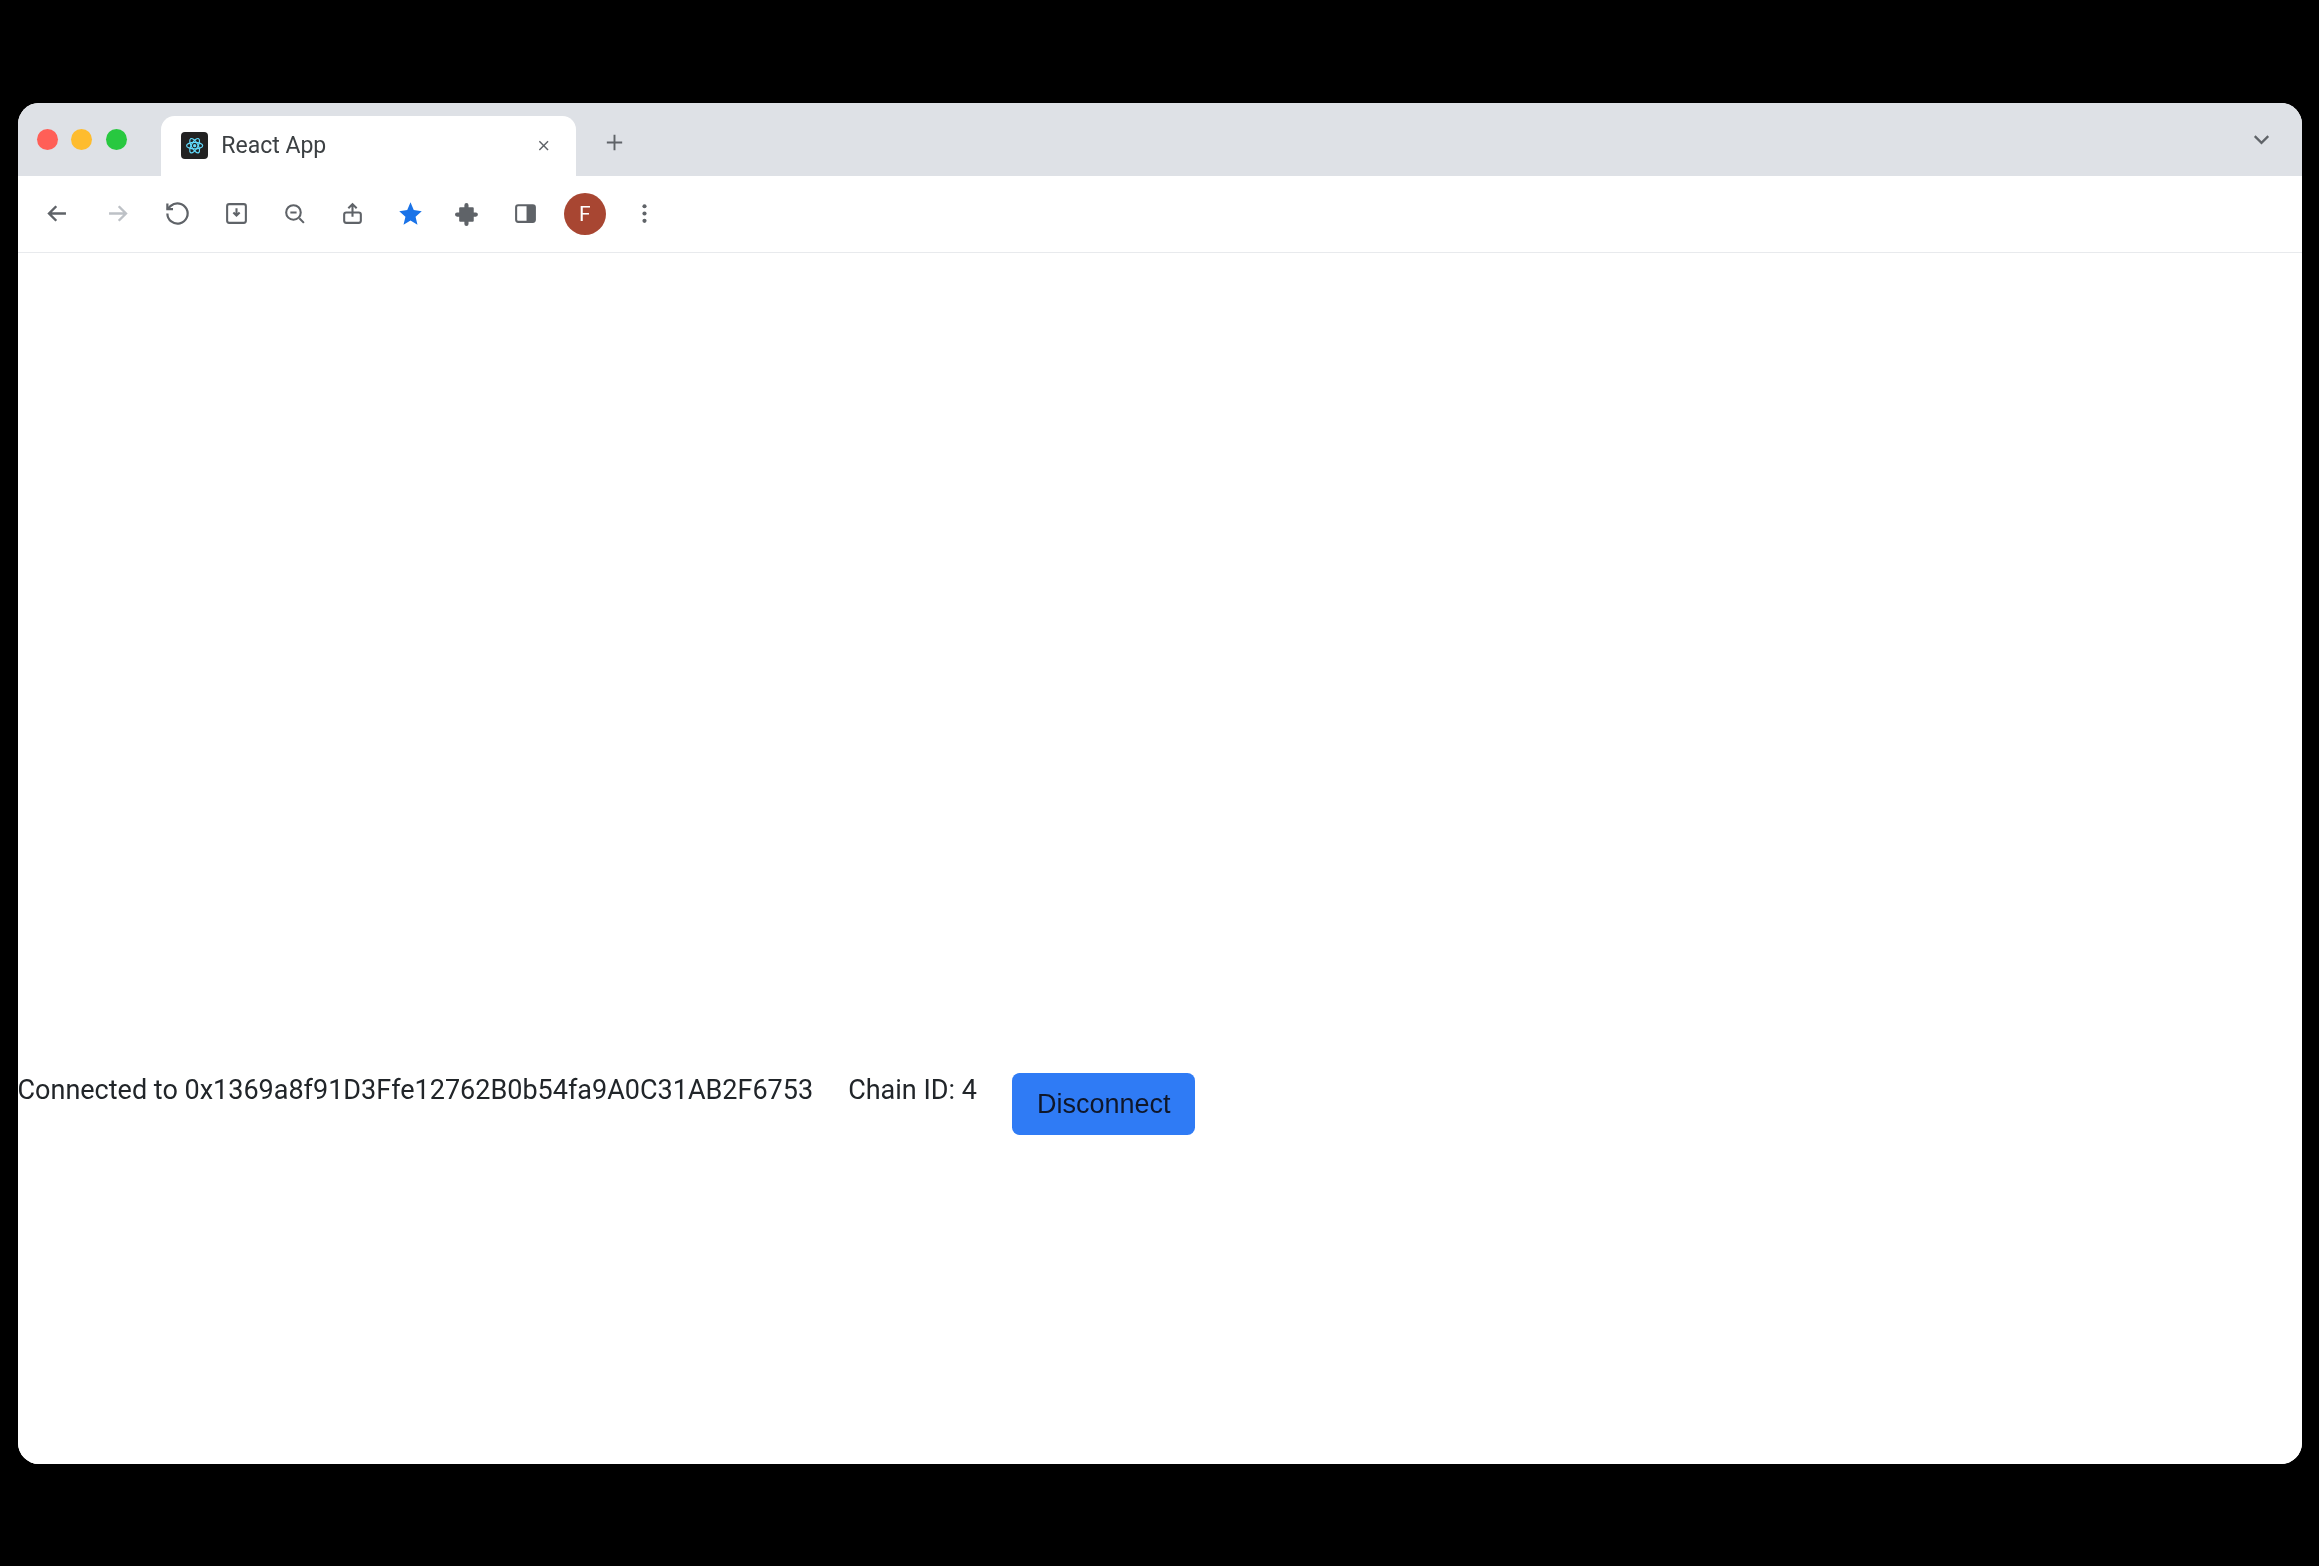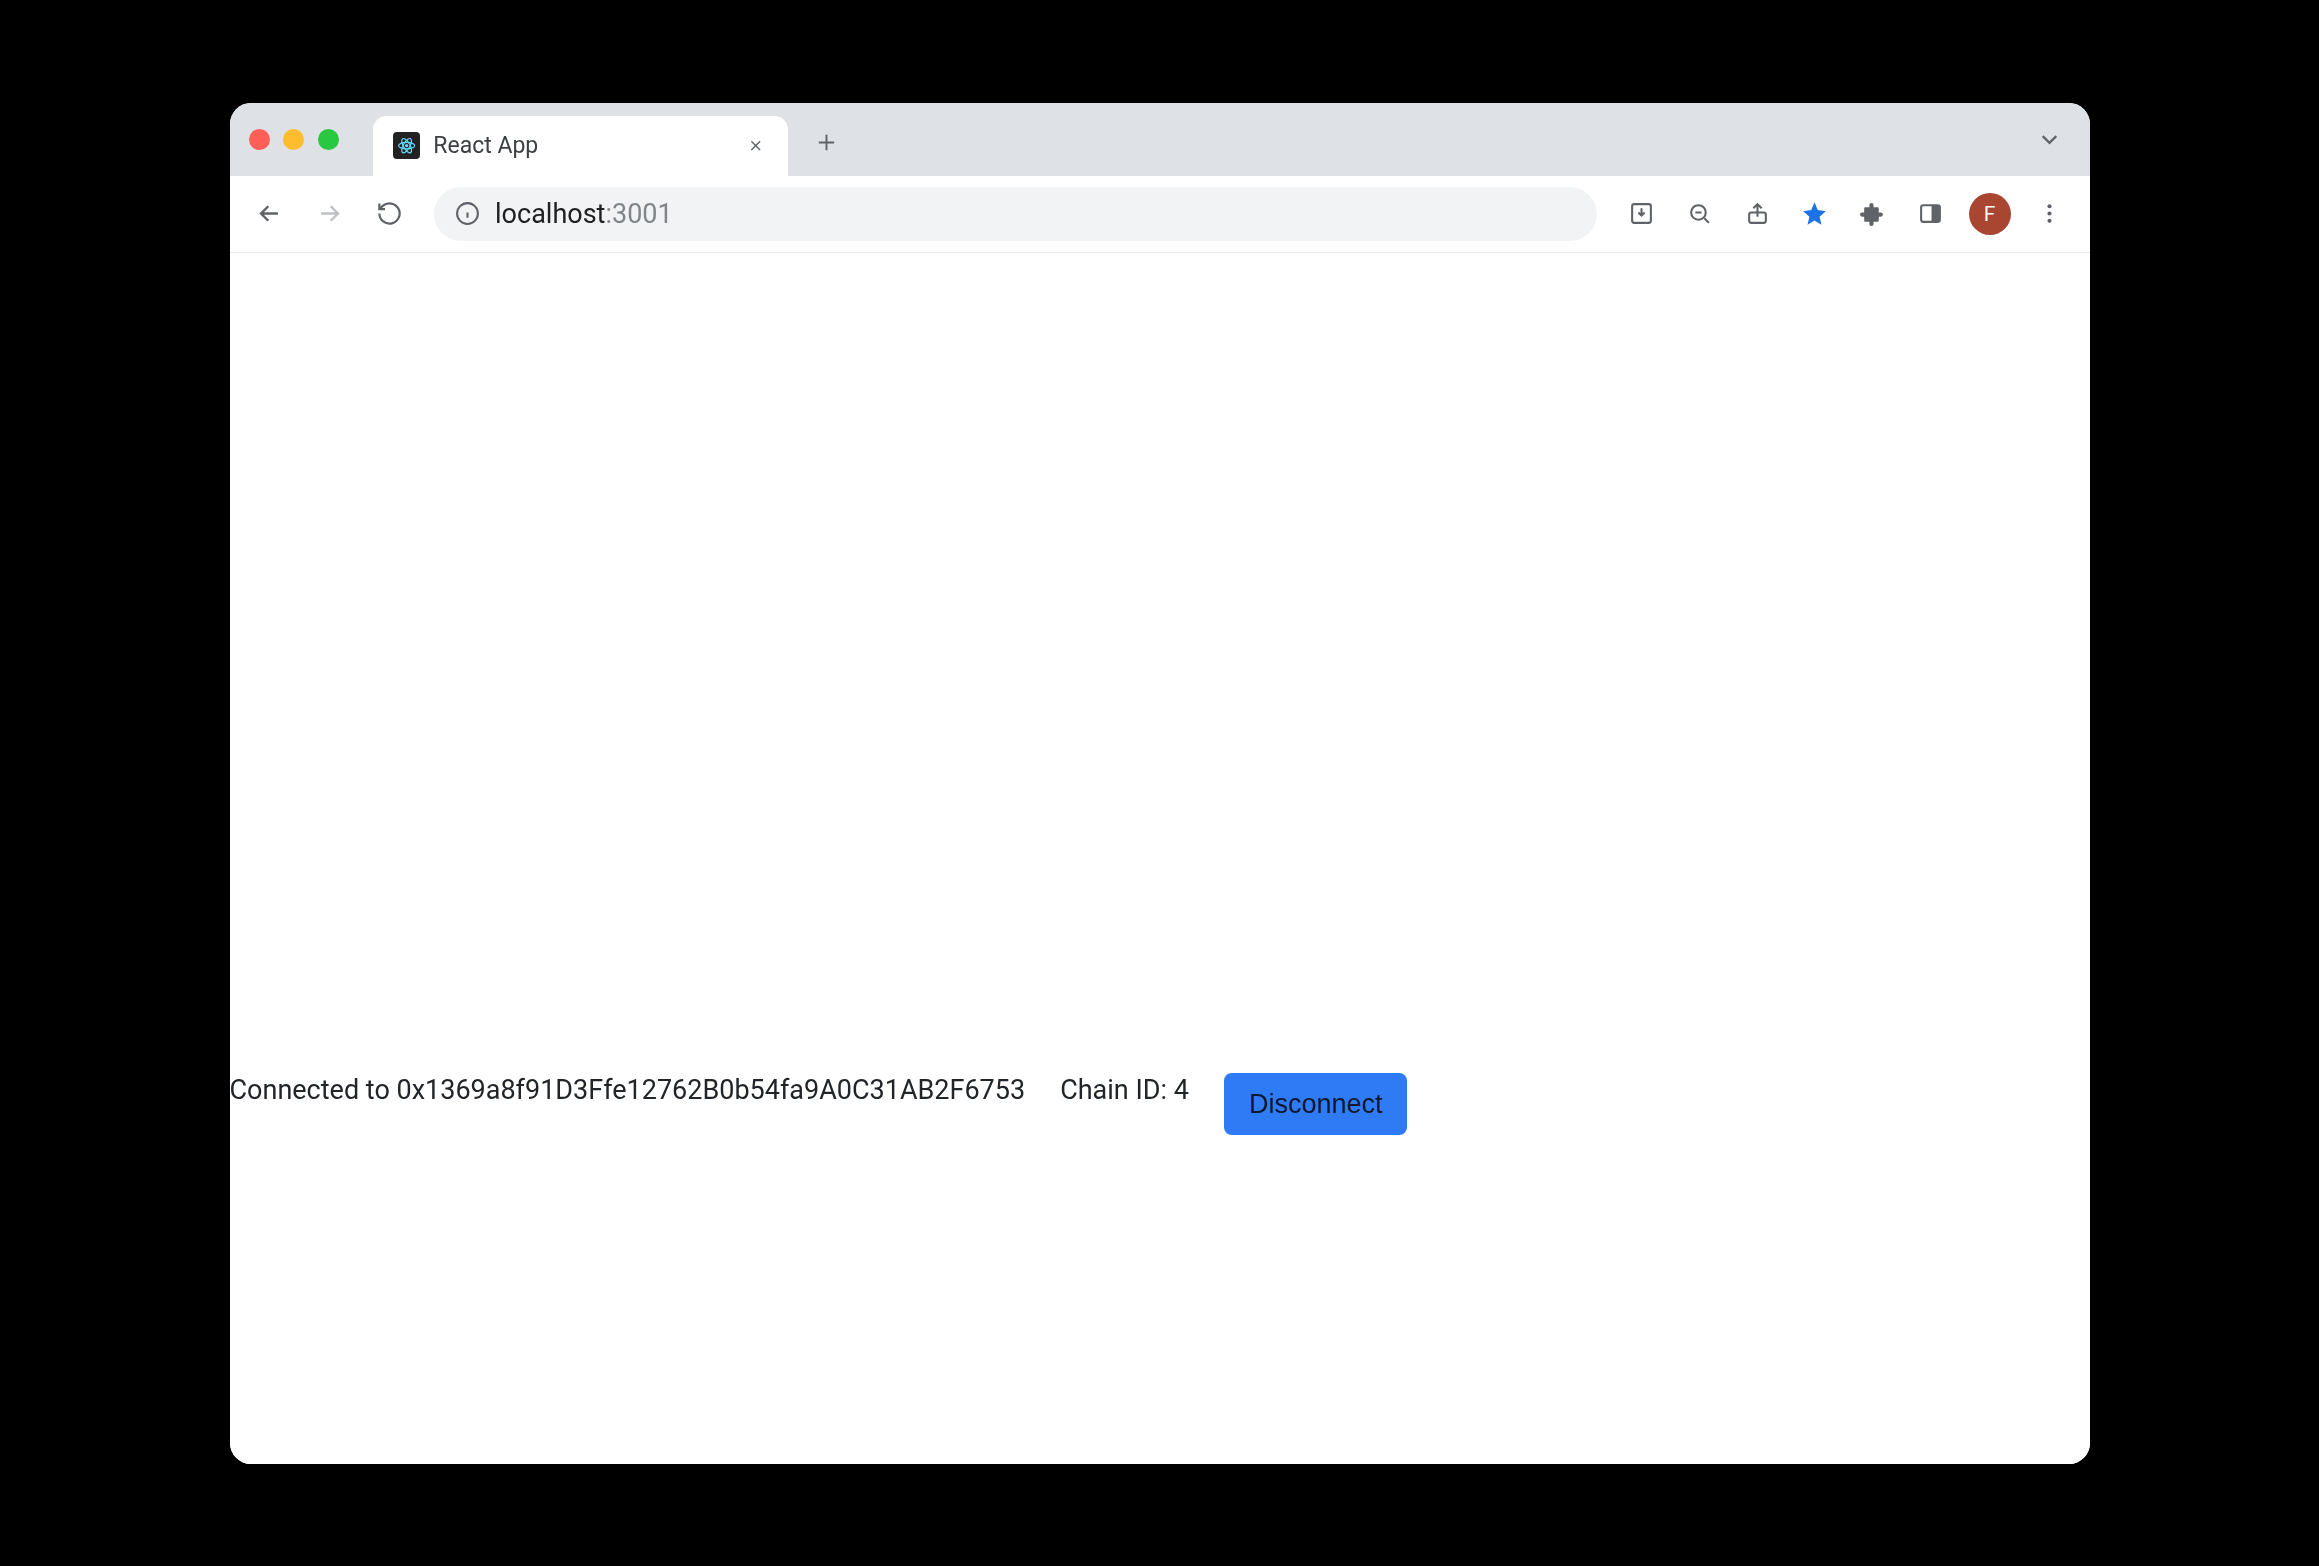--- a/index.html
+++ b/index.html
@@ -6,21 +6,21 @@
     body {
       background: #000;
       font-family: -apple-system, BlinkMacSystemFont, "Segoe UI", Roboto, Helvetica, Arial, sans-serif;
       width: 2319px;
       height: 1566px;
       display: flex;
       align-items: center;
       justify-content: center;
     }
     .browser-window {
-      width: 1860px;
+      width: 2284px;
       height: 1361px;
       background: #fff;
       border-radius: 21px;
       overflow: hidden;
       box-shadow: 0 19.3px 58px rgba(0,0,0,0.5);
       display: flex;
       flex-direction: column;
     }
     .tab-strip {
       background: #dee1e6;
@@ -239,31 +239,20 @@
       <svg width="29" height="29" viewBox="0 0 24 24" stroke="currentColor" stroke-width="2" fill="none">
           <path d="M5 12h14M13 6l6 6-6 6"></path>
         </svg>
     </div>
     <div class="nav-btn">
       <svg width="27" height="27" viewBox="0 0 24 24" stroke="currentColor" stroke-width="2" fill="none">
           <path d="M3 12a9 9 0 1 0 3-6.7L3 8"></path>
           <path d="M3 3v5h5"></path>
         </svg>
     </div>
-    <div class="omnibox">
-      <div class="omnibox-icon">
-        <svg width="25" height="25" viewBox="0 0 24 24" stroke="currentColor" stroke-width="2" fill="none">
-            <circle cx="12" cy="12" r="10"></circle>
-            <path d="M12 8h.01M11 12h1v4"></path>
-          </svg>
-      </div>
-      <div class="omnibox-url">
-        <span class="host">localhost</span><span class="port">:3001</span>
-      </div>
-    </div>
     <div class="toolbar-right">
       <div class="toolbar-icon">
         <svg width="25" height="25" viewBox="0 0 24 24" stroke="currentColor" stroke-width="2" fill="none">
             <rect x="3" y="3" width="18" height="18" rx="2"></rect>
             <path d="M12 7v6M9 11l3 3 3-3"></path>
           </svg>
       </div>
       <div class="toolbar-icon">
         <svg width="25" height="25" viewBox="0 0 24 24" stroke="currentColor" stroke-width="2" fill="none">
             <circle cx="11" cy="11" r="7"></circle>

